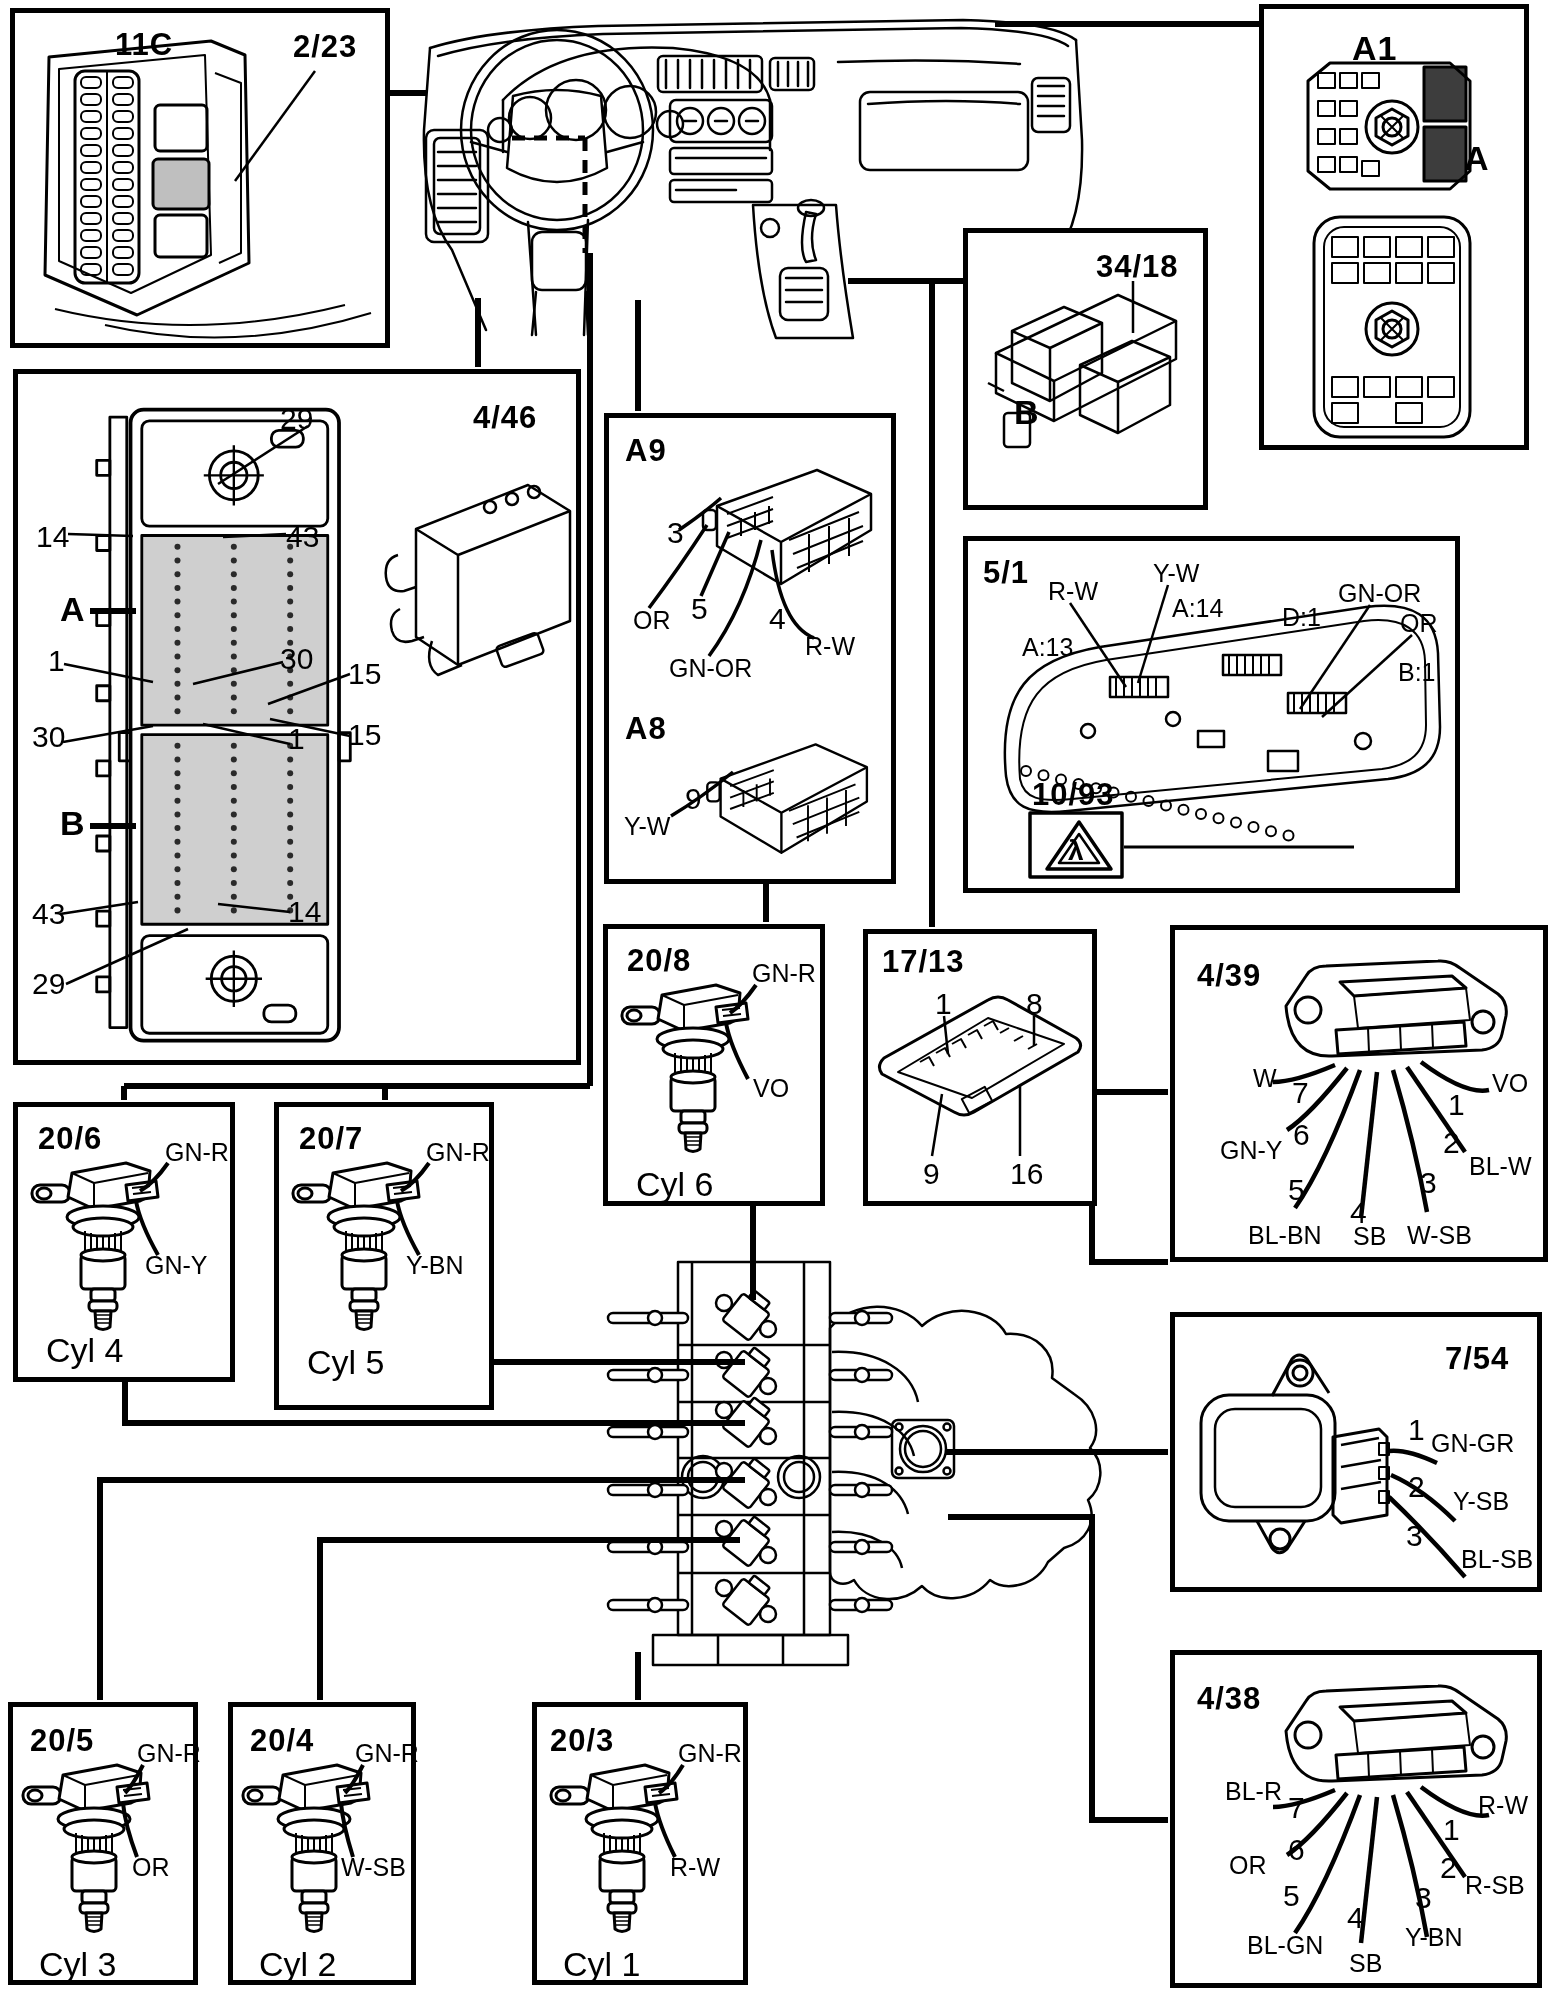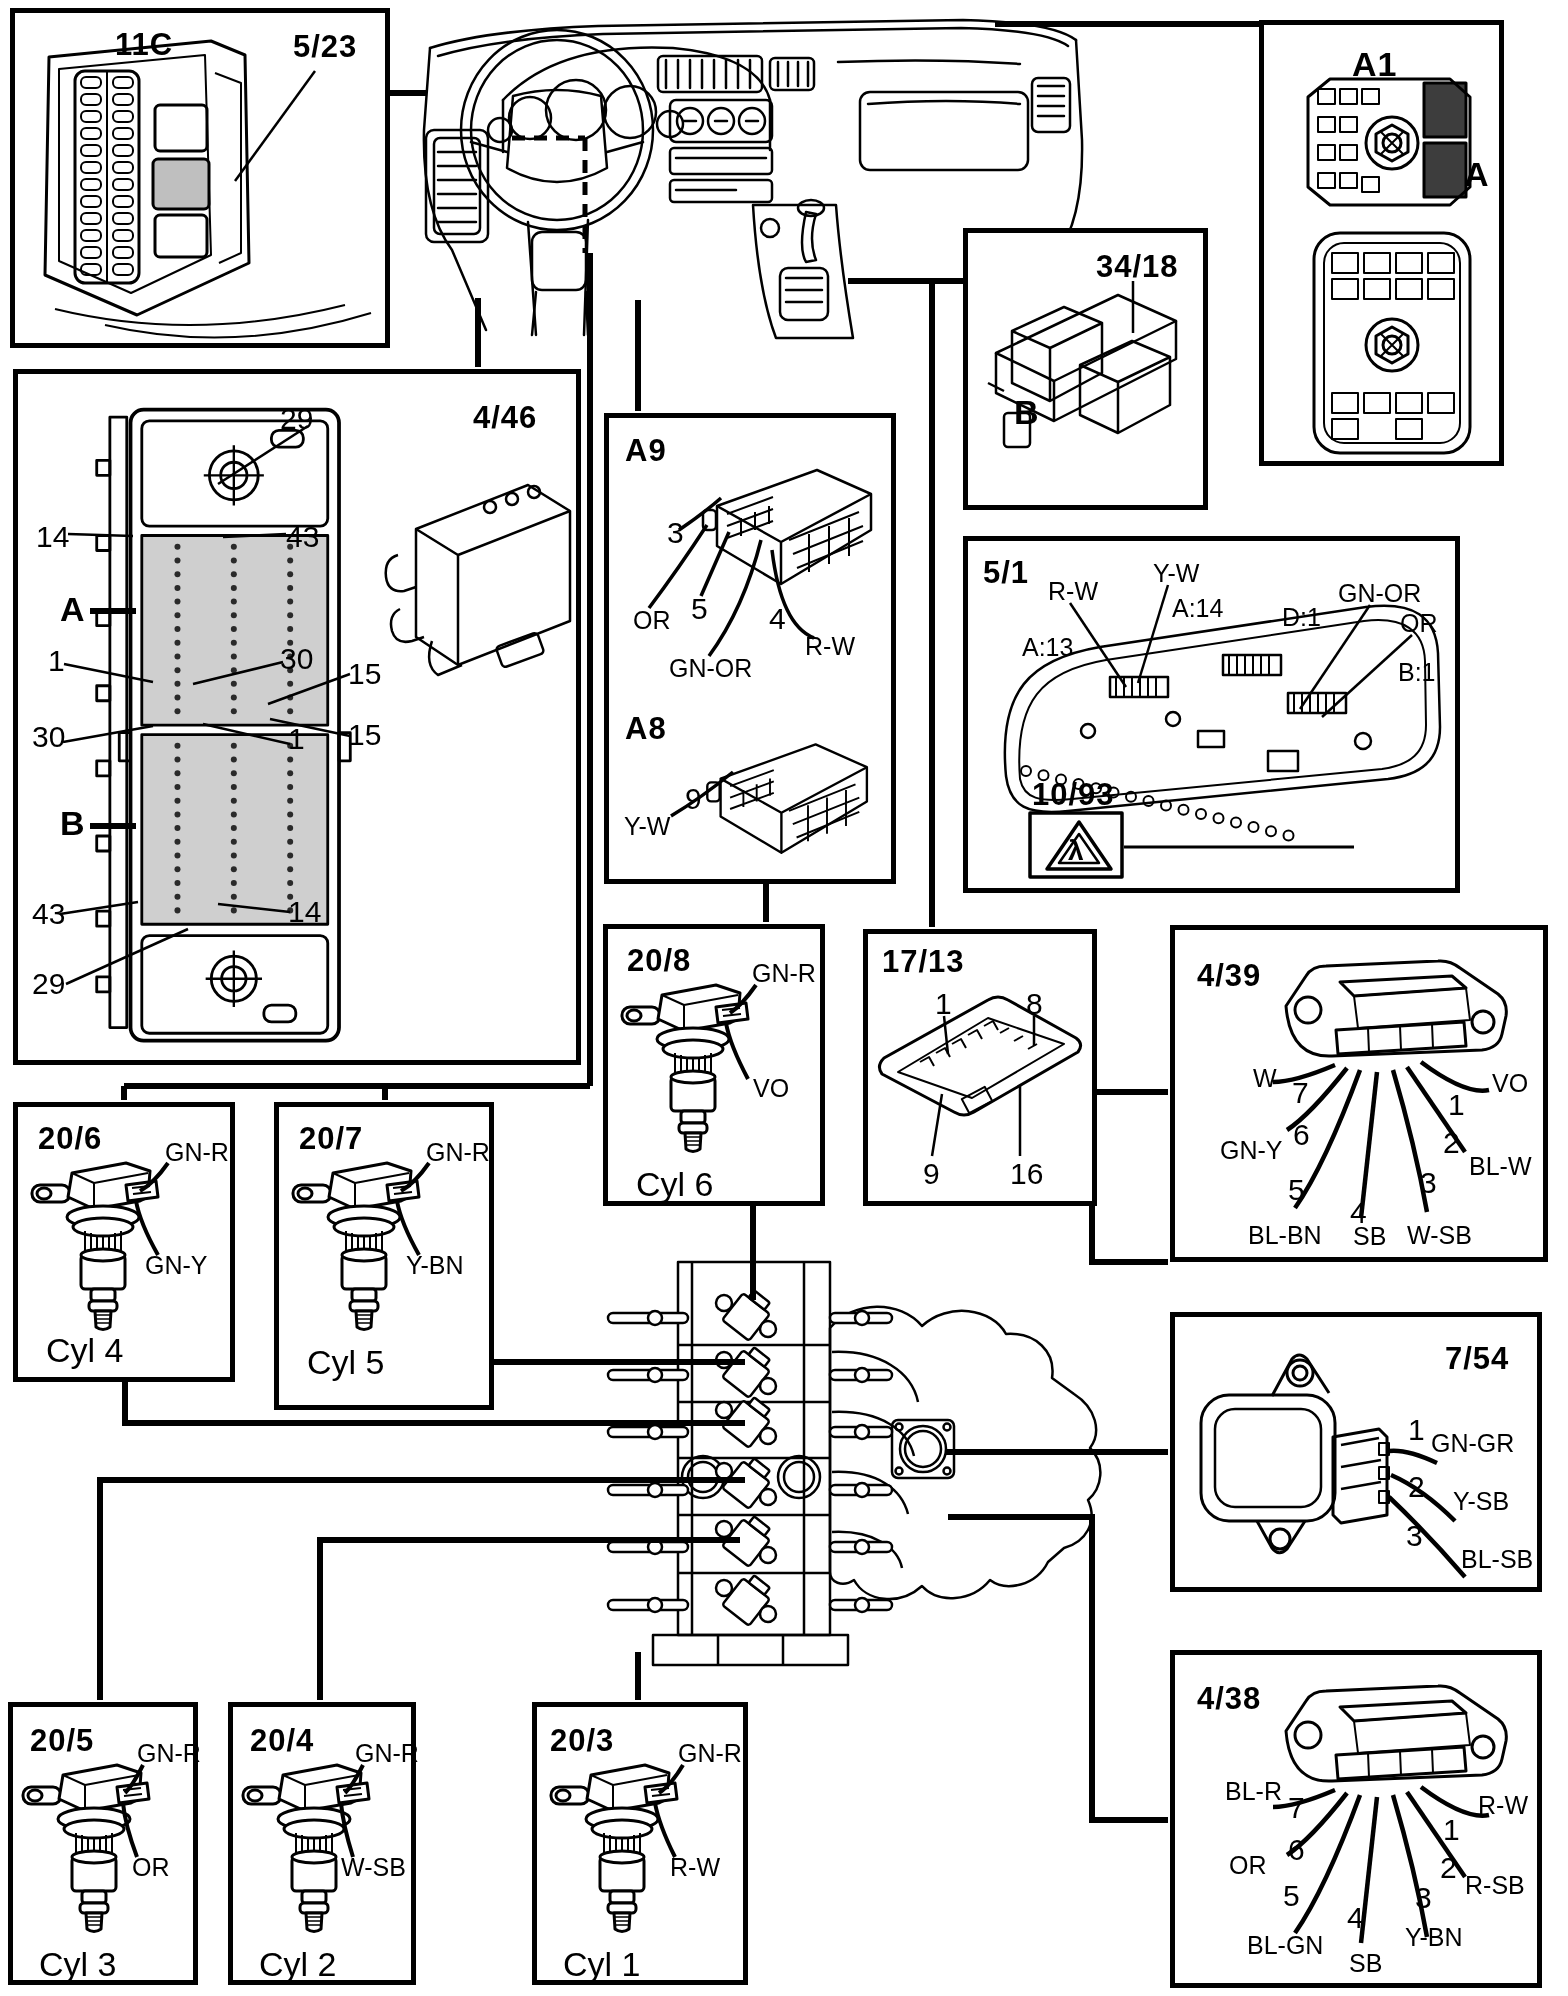--- a/index.html
+++ b/index.html
@@ -219,21 +219,21 @@
           <rect x="98" y="200" width="20" height="11" rx="5"></rect>
           <rect x="66" y="217" width="20" height="11" rx="5"></rect>
           <rect x="98" y="217" width="20" height="11" rx="5"></rect>
           <rect x="66" y="234" width="20" height="11" rx="5"></rect>
           <rect x="98" y="234" width="20" height="11" rx="5"></rect>
           <rect x="66" y="251" width="20" height="11" rx="5"></rect>
           <rect x="98" y="251" width="20" height="11" rx="5"></rect>
         </g>
     </svg>
     <span class="lbl bid" style="left:100px;top:16px">11C</span>
-    <span class="lbl bid" style="left:278px;top:18px">5/23</span>
+    <span class="lbl bid" style="left:278px;top:18px">2/23</span>
   </div>
 
   <div class="box" style="left:13px;top:369px;width:568px;height:696px">
     <svg class="art" style="left:78px;top:30px;width:255px;height:648px" viewBox="0 0 270 690">
       <g fill="none" stroke="#000" stroke-width="3" stroke-linejoin="round">
         <rect x="14" y="14" width="18" height="650"></rect>
         <path d="M0,60 h14 v16 h-14 z M0,140 h14 v16 h-14 z M0,220 h14 v16 h-14 z M0,300 h14 v16 h-14 z M0,380 h14 v16 h-14 z M0,460 h14 v16 h-14 z M0,540 h14 v16 h-14 z M0,610 h14 v16 h-14 z"></path>
         <rect x="36" y="6" width="222" height="672" rx="14" stroke-width="4"></rect>
         <rect x="48" y="18" width="198" height="112" rx="8"></rect>
         <circle cx="146" cy="76" r="26"></circle>
@@ -423,21 +423,21 @@
         <path d="M112,132 L164,108 L202,124 L150,149 Z M112,132 L112,182 L150,200 L150,149 M202,124 L202,172 L150,200"></path>
         <rect x="36" y="180" width="26" height="34" rx="4"></rect>
         <path d="M20,150 l16,8"></path>
         <path d="M165,48 V100"></path>
       </g>
     </svg>
     <span class="lbl bid" style="left:128px;top:18px">34/18</span>
     <span class="lbl bigA" style="left:46px;top:162px">B</span>
   </div>
 
-  <div class="box" style="left:1259px;top:20px;width:245px;height:446px">
+  <div class="box" style="left:1259px;top:4px;width:270px;height:446px">
     <svg class="ov" style="left:0;top:0;width:235px;height:436px" viewBox="0 0 235 436">
       <g fill="none" stroke="#000" stroke-width="3" stroke-linejoin="round">
         <path d="M160,58 L202,58 L202,112 L160,112 Z" fill="#3d3d3d"></path>
         <path d="M160,118 L202,118 L202,172 L160,172 Z" fill="#3d3d3d"></path>
         <path d="M44,72 L66,54 L186,54 L206,72 L206,162 L186,180 L66,180 L44,162 Z"></path>
         <g stroke-width="2">
           <rect x="54" y="64" width="17" height="15"></rect>
             <rect x="76" y="64" width="17" height="15"></rect>
             <rect x="98" y="64" width="17" height="15"></rect>
           <rect x="54" y="92" width="17" height="15"></rect>

